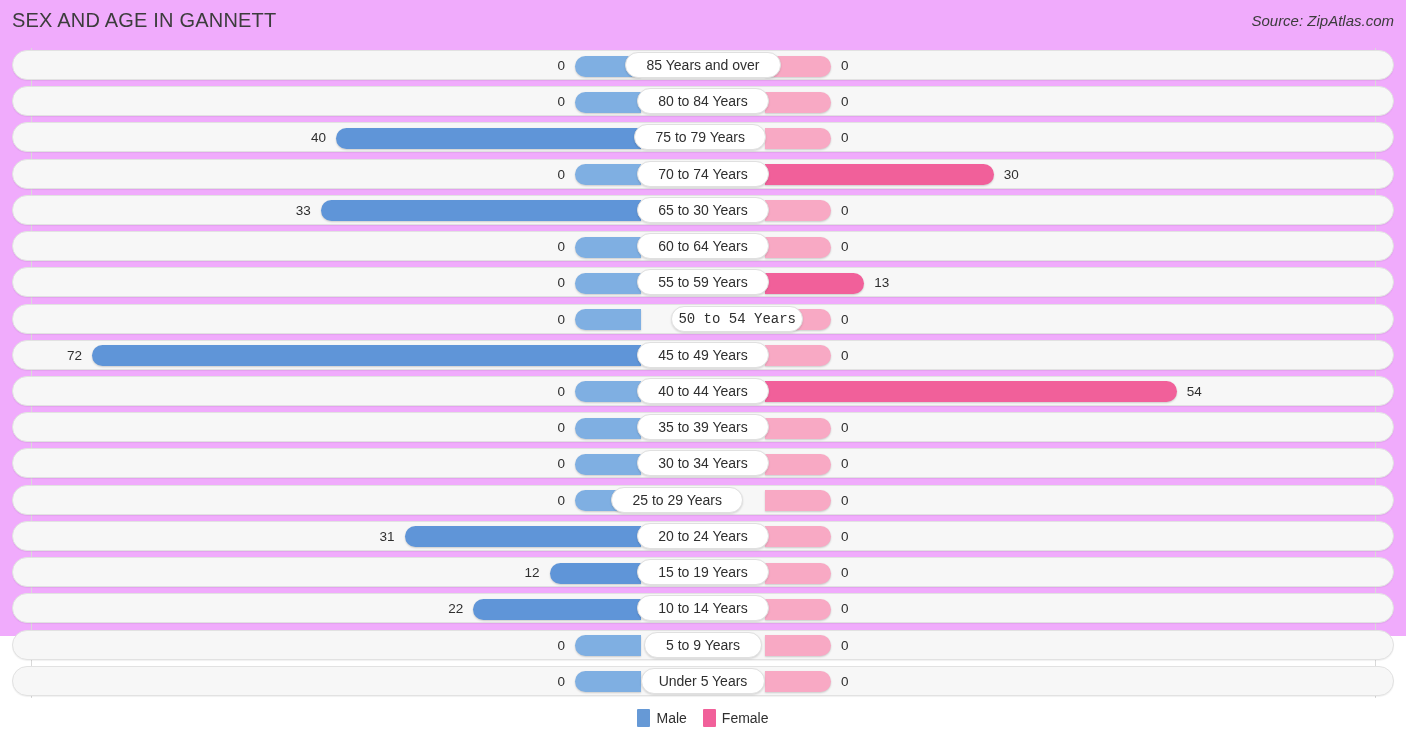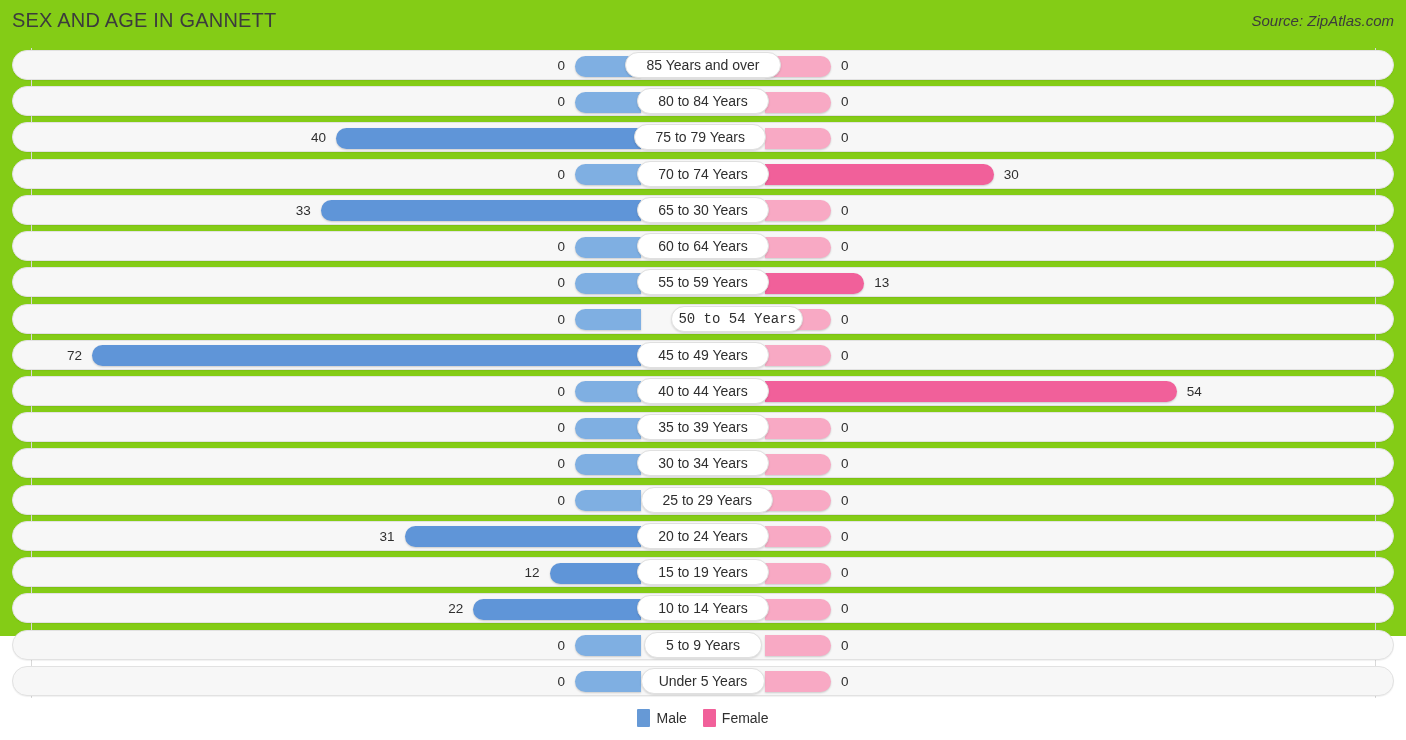--- a/index.html
+++ b/index.html
@@ -2,21 +2,21 @@
 <html><head>
 <meta charset="utf-8">
 <style>
   html, body {
     margin: 0; padding: 0;
     width: 1406px; height: 740px;
     background: #ffffff;
     font-family: "Liberation Sans", sans-serif;
     overflow: hidden;
   }
-  #app { position: relative; width: 1406px; height: 636px; background:#84cc16; }
+  #app { position: relative; width: 1406px; height: 636px; background:#f0abfc; }
 
   
   .header { position:absolute; top:0; left:0; width:1406px; height:44px; }
   .title {
     position:absolute; left:12px; top:9px;
     font-size:20px; color:#3c3c3c; letter-spacing:.2px;
     font-weight:400; white-space:nowrap;
   }
   .source {
     position:absolute; right:12px; top:12px;
@@ -232,21 +232,21 @@
           <div class="pill" style="left: 636.8px; width: 132.4px;">
             <span>30 to 34 Years</span>
           </div>
         </div>
         <div class="row" style="height: 36.22px;">
           <div class="track"></div>
           <div class="bar bar-male" style="left: 575px; width: 66px;"></div>
           <div class="val val-male" style="left: 515px; width: 50px;">0</div>
           <div class="bar bar-female" style="left: 765px; width: 66px;"></div>
           <div class="val val-female" style="left: 841px;">0</div>
-          <div class="pill" style="left: 641px; width: 132.4px; text-align: right;">
+          <div class="pill" style="left: 611px; width: 132.4px; text-align: right;">
             <span>25 to 29 Years</span>
           </div>
         </div>
         <div class="row" style="height: 36.22px;">
           <div class="track"></div>
           <div class="bar bar-male strong" style="left: 404.625px; width: 236.375px;"></div>
           <div class="val val-male" style="left: 344.625px; width: 50px;">31</div>
           <div class="bar bar-female" style="left: 765px; width: 66px;"></div>
           <div class="val val-female" style="left: 841px;">0</div>
           <div class="pill" style="left: 636.8px; width: 132.4px;">

